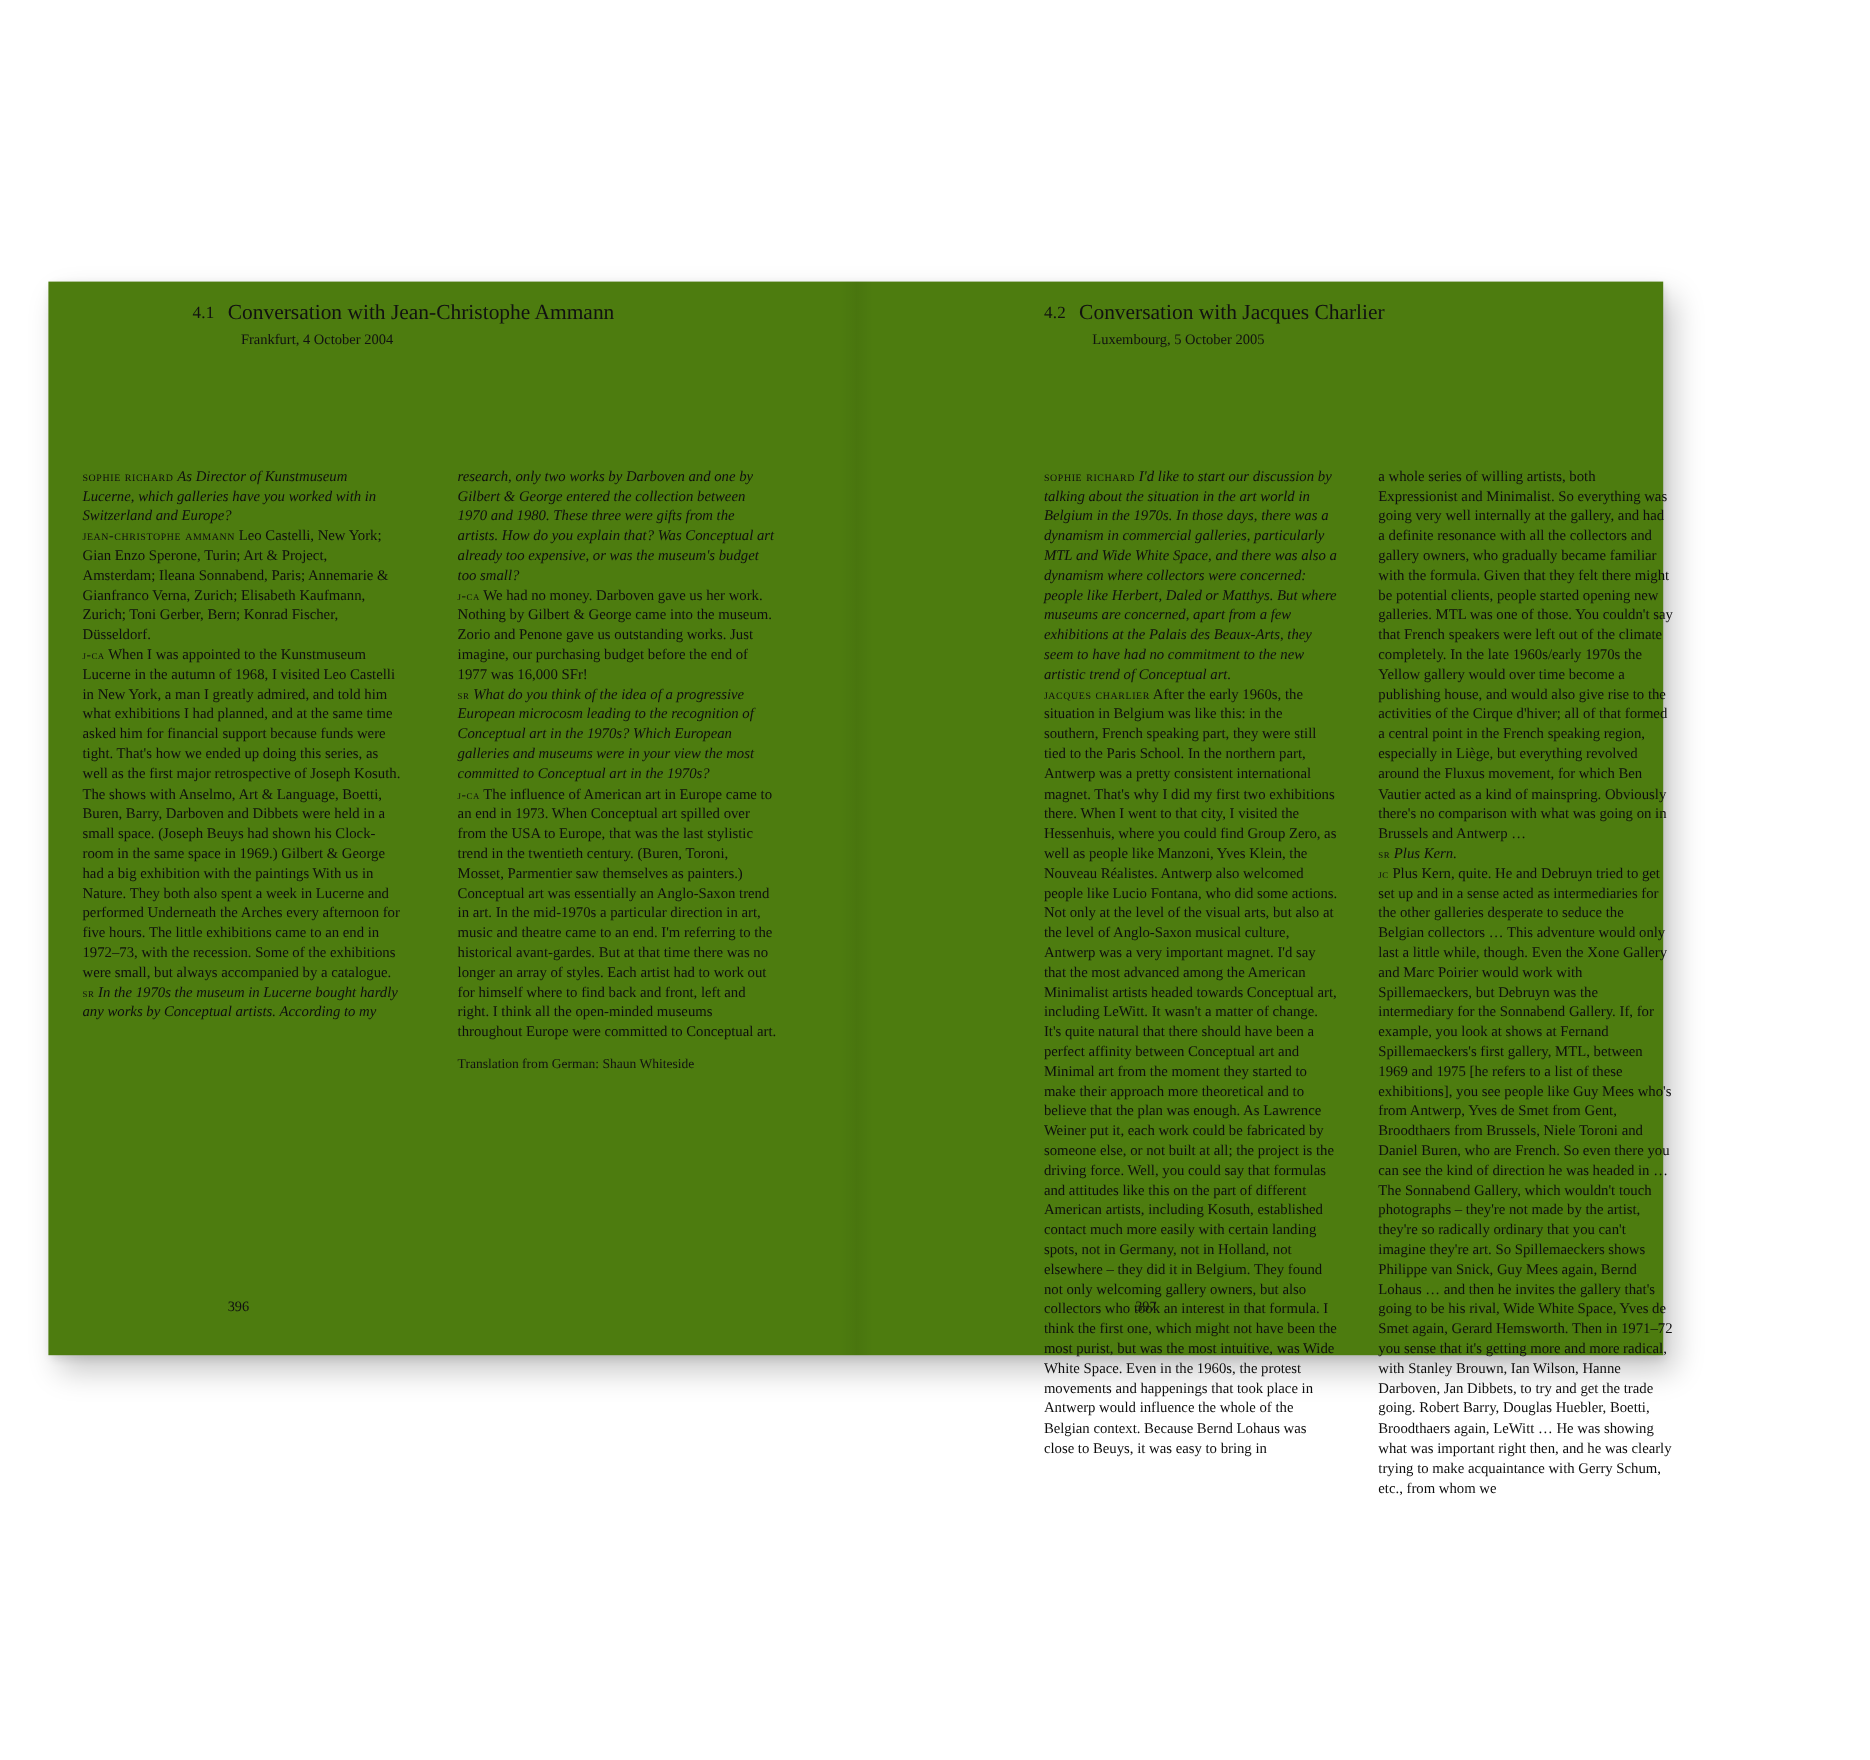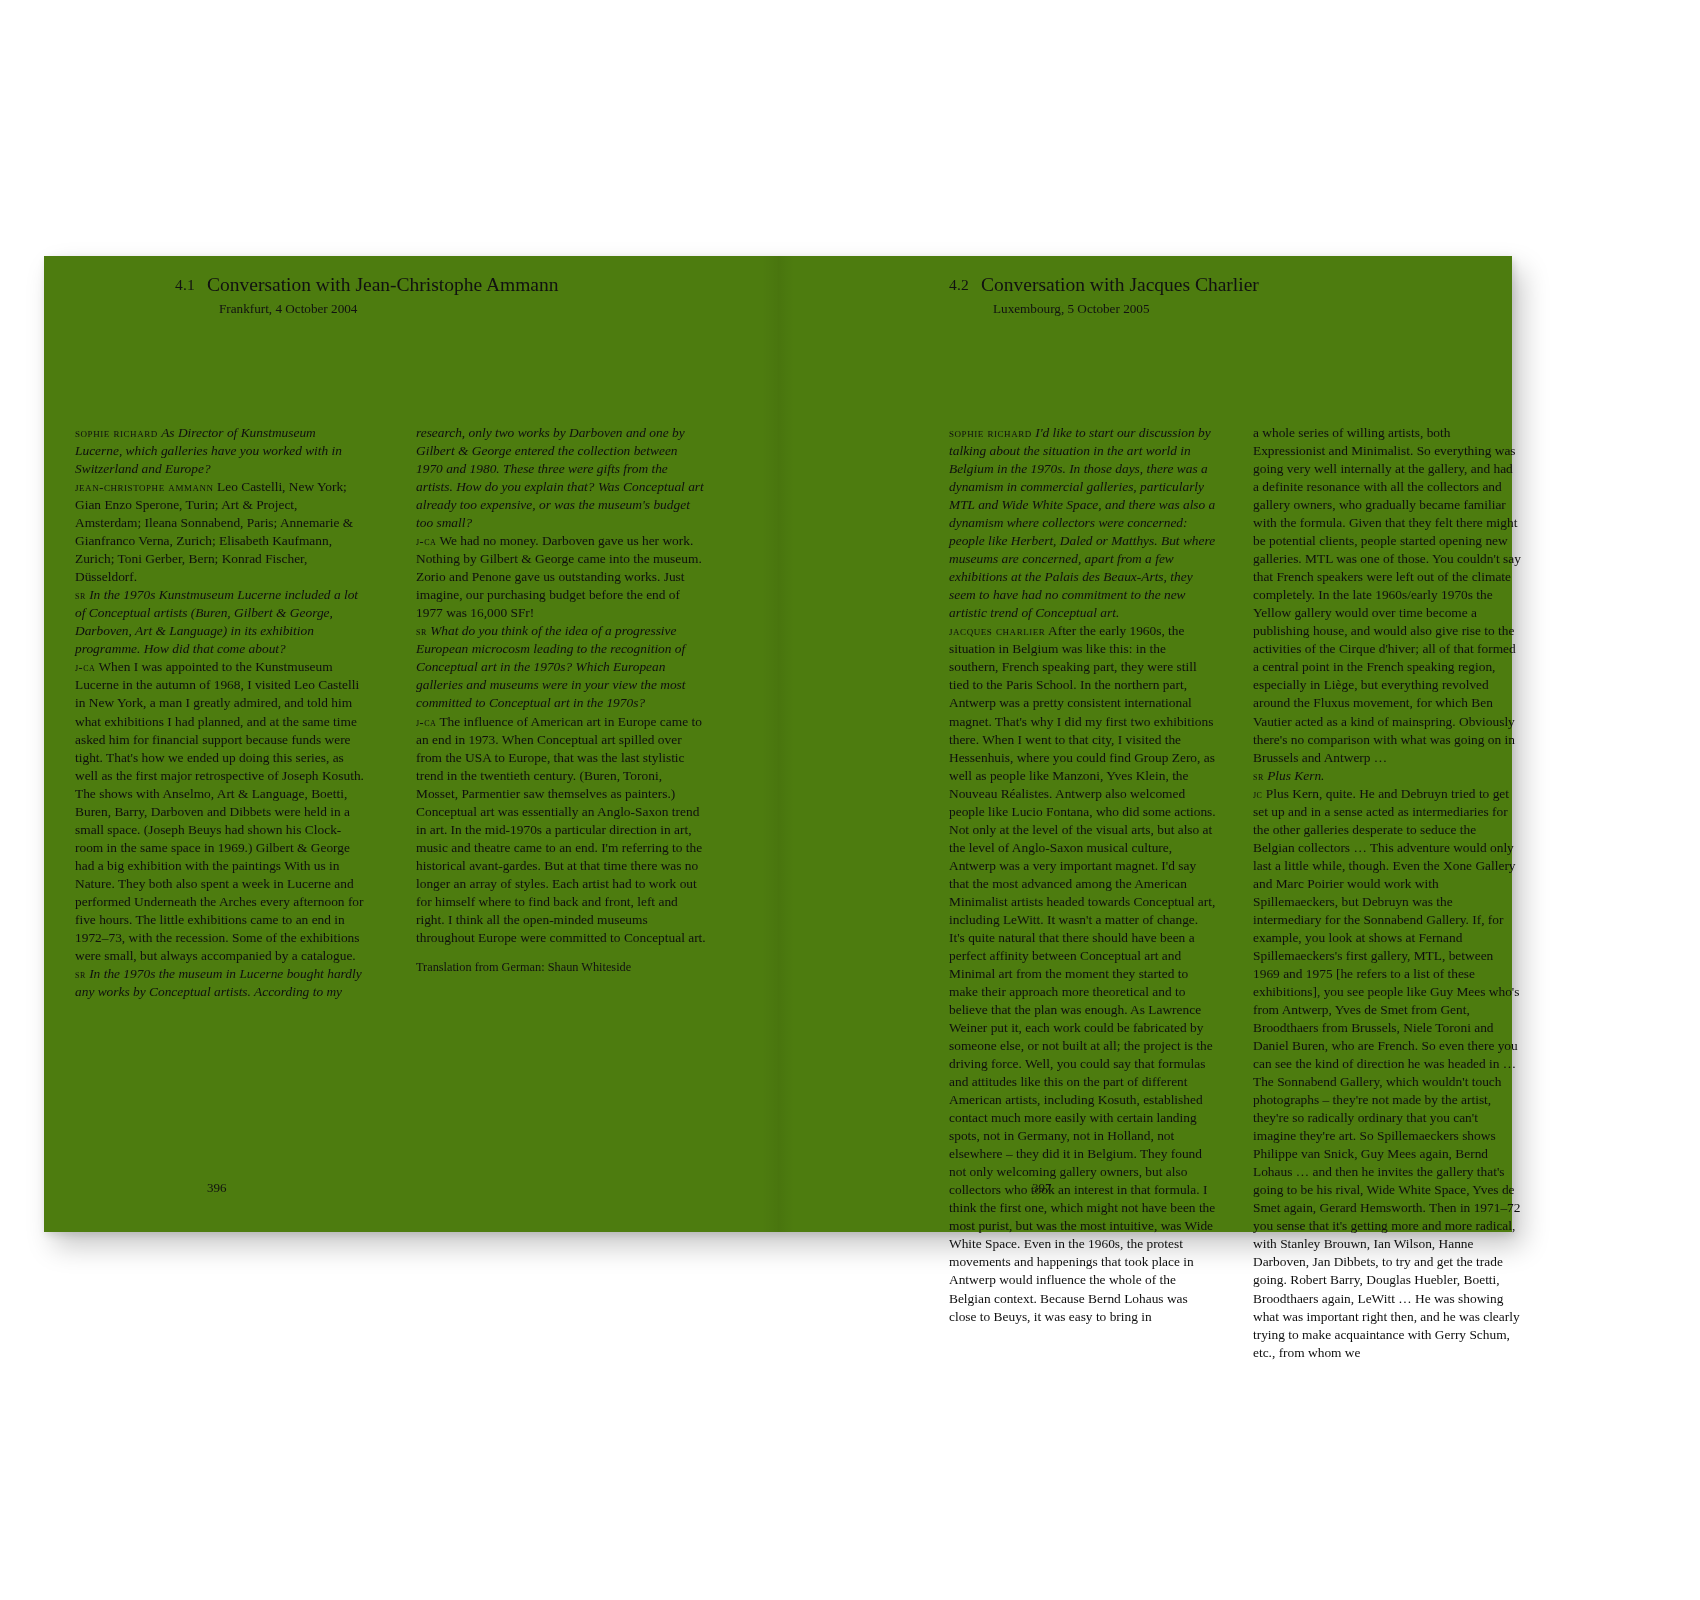--- a/index.html
+++ b/index.html
@@ -138,21 +138,20 @@
       <div class="chapter-num">4.1</div>
       <div class="chapter-title">Conversation with Jean-Christophe Ammann</div>
       <div class="chapter-sub">Frankfurt, 4 October 2004</div>
     </div>
 
     <div class="cols">
 
       <div class="col col-1">
         <p><span class="speaker">sophie richard</span> <span class="q">As Director of Kunstmuseum Lucerne, which galleries have you worked with in Switzerland and Europe?</span></p>
         <p><span class="speaker">jean-christophe ammann</span> <span>Leo Castelli, New York; Gian Enzo Sperone, Turin; Art &amp; Project, Amsterdam; Ileana Sonnabend, Paris; Annemarie &amp; Gianfranco Verna, Zurich; Elisabeth Kaufmann, Zurich; Toni Gerber, Bern; Konrad Fischer, Düsseldorf.</span></p>
-        <p><span class="spk-abbr">sr</span> <span class="q">In the 1970s Kunstmuseum Lucerne included a lot of Conceptual artists (Buren, Gilbert &amp; George, Darboven, Art &amp; Language) in its exhibition programme. How did that come about?</span></p>
         <p><span class="spk-abbr">j-ca</span> <span>When I was appointed to the Kunstmuseum Lucerne in the autumn of 1968, I visited Leo Castelli in New York, a man I greatly admired, and told him what exhibitions I had planned, and at the same time asked him for financial support because funds were tight. That's how we ended up doing this series, as well as the first major retrospective of Joseph Kosuth. The shows with Anselmo, Art &amp; Language, Boetti, Buren, Barry, Darboven and Dibbets were held in a small space. (Joseph Beuys had shown his Clock-room in the same space in 1969.) Gilbert &amp; George had a big exhibition with the paintings With us in Nature. They both also spent a week in Lucerne and performed Underneath the Arches every afternoon for five hours. The little exhibitions came to an end in 1972–73, with the recession. Some of the exhibitions were small, but always accompanied by a catalogue.</span></p>
         <p><span class="spk-abbr">sr</span> <span class="q">In the 1970s the museum in Lucerne bought hardly any works by Conceptual artists. According to my</span></p>
       </div>
 
       <div class="col col-2">
         <p class="q">research, only two works by Darboven and one by Gilbert &amp; George entered the collection between 1970 and 1980. These three were gifts from the artists. How do you explain that? Was Conceptual art already too expensive, or was the museum's budget too small?</p>
         <p><span class="spk-abbr">j-ca</span> <span>We had no money. Darboven gave us her work. Nothing by Gilbert &amp; George came into the museum. Zorio and Penone gave us outstanding works. Just imagine, our purchasing budget before the end of 1977 was 16,000 SFr!</span></p>
         <p><span class="spk-abbr">sr</span> <span class="q">What do you think of the idea of a progressive European microcosm leading to the recognition of Conceptual art in the 1970s? Which European galleries and museums were in your view the most committed to Conceptual art in the 1970s?</span></p>
         <p><span class="spk-abbr">j-ca</span> <span>The influence of American art in Europe came to an end in 1973. When Conceptual art spilled over from the USA to Europe, that was the last stylistic trend in the twentieth century. (Buren, Toroni, Mosset, Parmentier saw themselves as painters.) Conceptual art was essentially an Anglo-Saxon trend in art. In the mid-1970s a particular direction in art, music and theatre came to an end. I'm referring to the historical avant-gardes. But at that time there was no longer an array of styles. Each artist had to work out for himself where to find back and front, left and right. I think all the open-minded museums throughout Europe were committed to Conceptual art.</span></p>
         <p class="translation">Translation from German: Shaun Whiteside</p>

